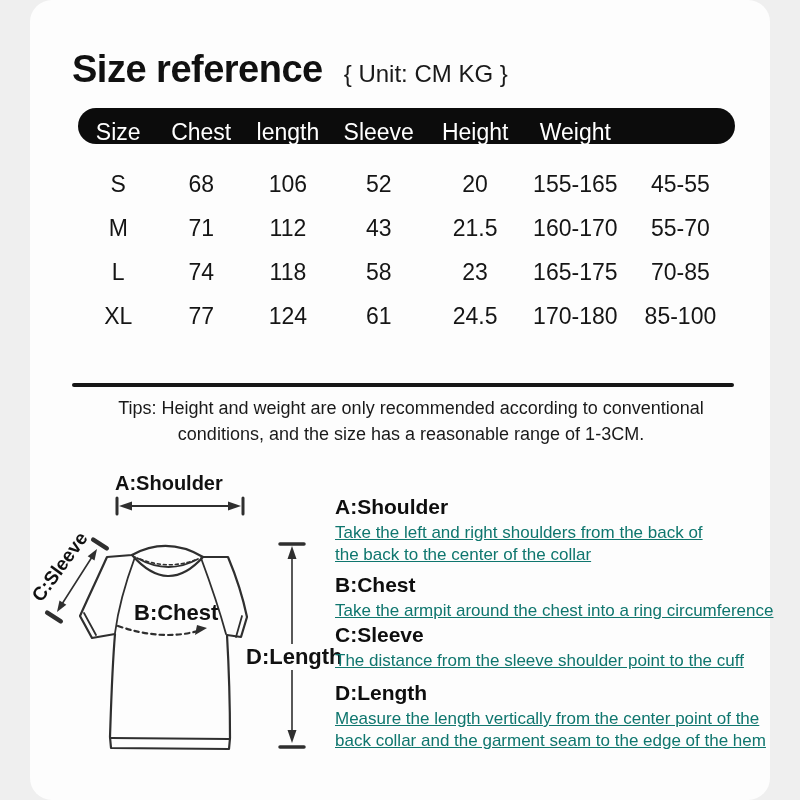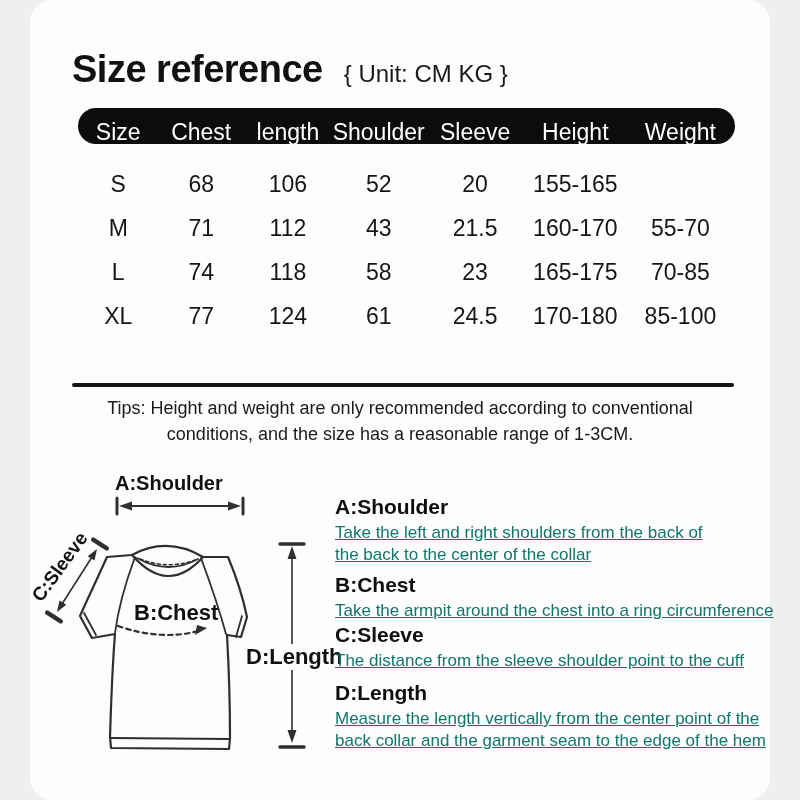--- a/index.html
+++ b/index.html
@@ -24,21 +24,21 @@
     left:48px;top:108px;width:657px;height:36px;border-radius:24px;
     background:#0c0c0c;color:#fff;align-items:center;justify-items:center;
     font-size:23px;
   }
   .thead > div{line-height:48px;}
   .tbody{left:48px;top:162px;width:657px;font-size:23px;color:#151515;}
   .trow{height:44px;justify-items:center;align-items:center;}
   .trow > div{line-height:44px;}
   
   .divider{left:42px;top:383px;width:662px;height:4px;background:#161616;border-radius:2px;}
-  .tips{left:0;top:396px;width:740px;text-align:center;font-size:18px;line-height:25.5px;color:#1a1a1a;}
+  .tips{left:0;top:396px;width:740px;text-align:center;font-size:18px;line-height:25.5px;color:#1a1a1a;padding-left:11px;}
   
   .diag-label{font-weight:700;color:#111;white-space:nowrap;}
   .a-label{left:85px;top:472px;font-size:20px;}
   .c-label{left:-14px;top:556px;width:88px;text-align:center;font-size:19px;transform:rotate(-54deg);}
   .b-label{left:104px;top:600px;font-size:22px;}
   .d-label{left:214px;top:644px;font-size:22px;background:#fdfdfd;padding:0 2px;}
   
   .legend-item{left:305px;width:428px;}
   .legend-item h3{margin:0 0 2px 0;font-size:21px;font-weight:700;color:#0e0e0e;line-height:26px;}
   .legend-item .ln{font-size:17px;line-height:22px;color:#0f766e;white-space:nowrap;text-decoration:underline;}
@@ -52,34 +52,34 @@
 
   <div class="abs title-row">
     <span class="page-title">Size reference</span>
     <span class="unit-label">{ Unit: CM KG }</span>
   </div>
 
   <div class="abs thead tbl-grid">
     <div>Size</div>
     <div>Chest</div>
     <div>length</div>
-    <div>Shoulder</div>
     <div>Sleeve</div>
     <div>Height</div>
     <div>Weight</div>
   </div>
 
   <div class="abs tbody">
     <div class="trow tbl-grid">
       <div>S</div>
       <div>68</div>
       <div>106</div>
       <div>52</div>
       <div>20</div>
       <div>155-165</div>
+      <div>45-55</div>
     </div>
     <div class="trow tbl-grid">
       <div>M</div>
       <div>71</div>
       <div>112</div>
       <div>43</div>
       <div>21.5</div>
       <div>160-170</div>
       <div>55-70</div>
     </div>

